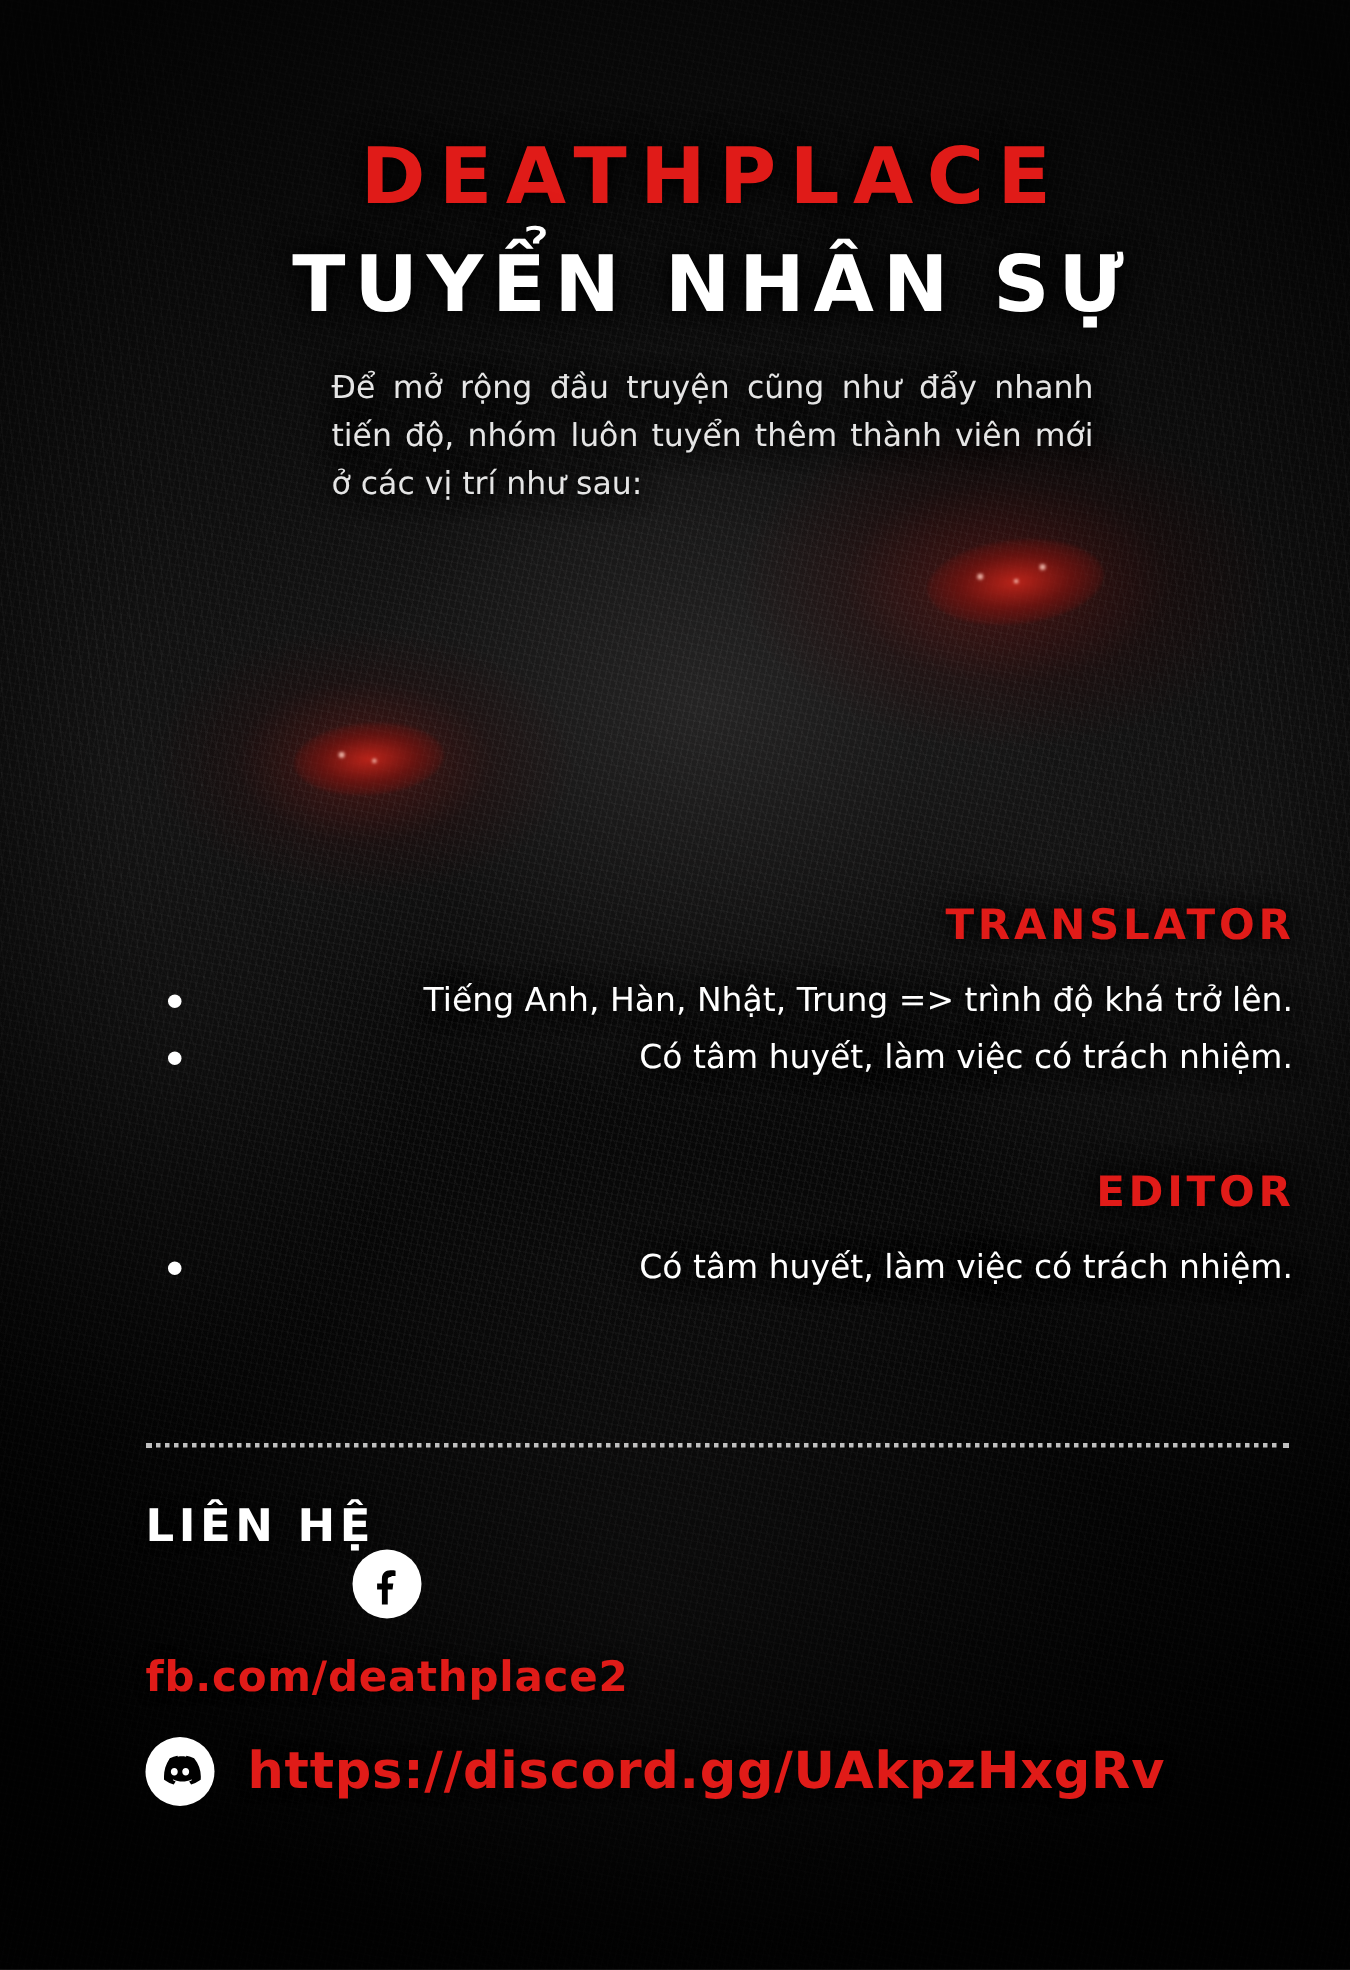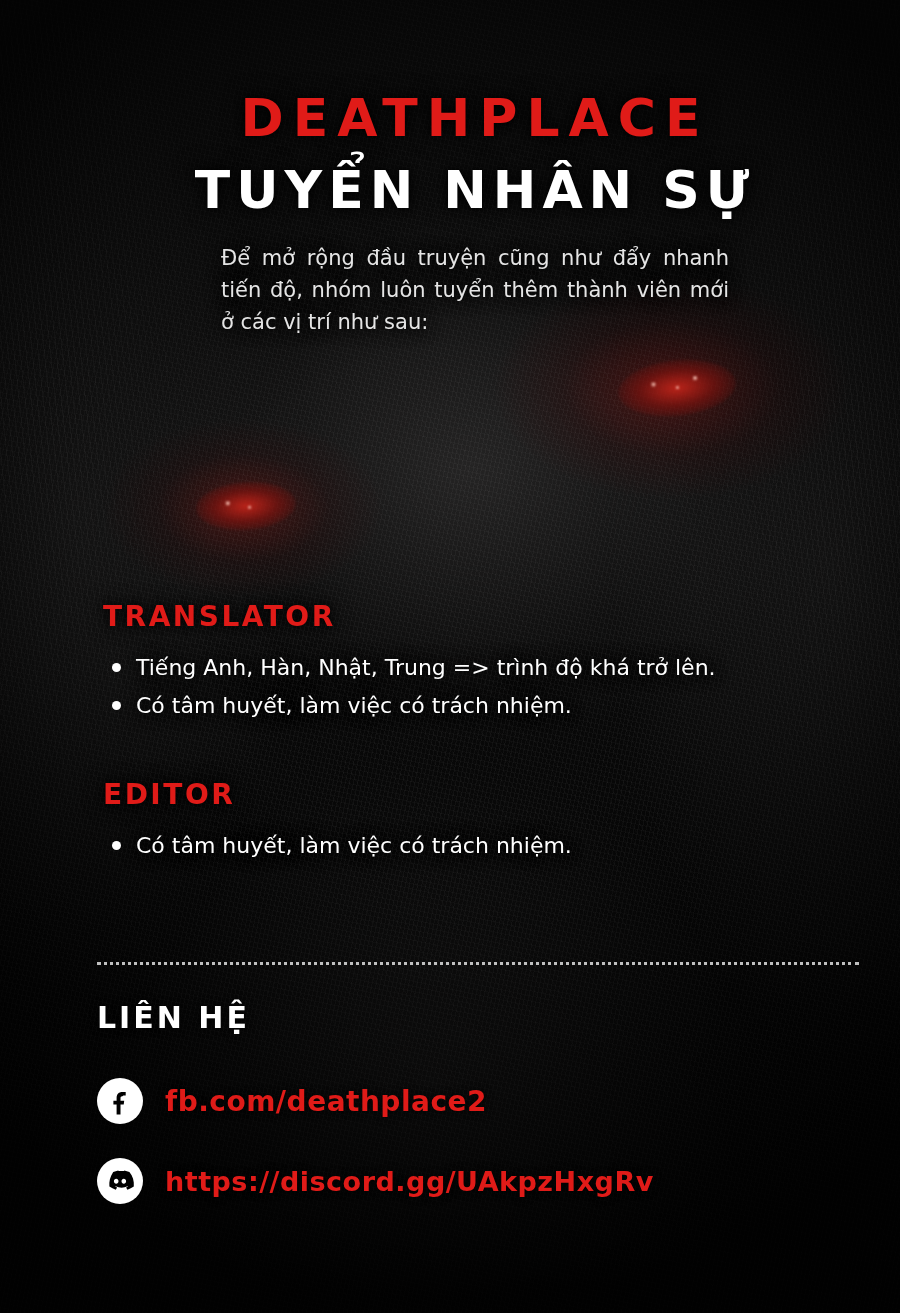--- a/index.html
+++ b/index.html
@@ -121,20 +121,21 @@
     font-size: 21px;
     line-height: 1.52;
     text-align: justify;
     text-shadow: 0 0 8px rgba(0,0,0,0.95), 0 0 18px rgba(0,0,0,0.85);
   }
 
   .section {
     position: absolute;
     left: 78px;
     width: 760px;
+    text-align: right;
   }
   .section-translator { top: 600px; }
   .section-editor { top: 778px; }
 
   .section-head {
     color: #e01b18;
     font-weight: 700;
     font-size: 28px;
     letter-spacing: 2.5px;
     margin: 0 0 18px 0;
@@ -187,21 +188,21 @@
     text-align: center;
   }
 
   .contact-row {
     position: absolute;
     left: 72px;
     display: flex;
     align-items: center;
     gap: 22px;
   }
-  .row-fb { top: 1078px; }
+  .row-fb { top: 1033px; flex-direction: column; }
   .row-dc { top: 1158px; }
 
   .ic {
     width: 46px;
     height: 46px;
     border-radius: 50%;
     background: #ffffff;
     display: flex;
     align-items: center;
     justify-content: center;
@@ -211,21 +212,21 @@
 
   .contact-link {
     color: #e01b18;
     font-size: 28px;
     font-weight: 700;
     letter-spacing: 0.5px;
     text-decoration: none;
     text-shadow: 0 0 9px rgba(0,0,0,0.9);
     cursor: pointer;
   }
-  .contact-link.small { font-size: 27px; }
+  .contact-link.small { font-size: 34px; }
 </style>
 </head>
 <body>
 
 <div class="page">
 
   <div class="art"></div>
   <div class="hair"></div>
   <div class="eye eye-right">
     <span class="eye-speck" style="left:34px; top:20px; width:4px; height:4px;"></span>

